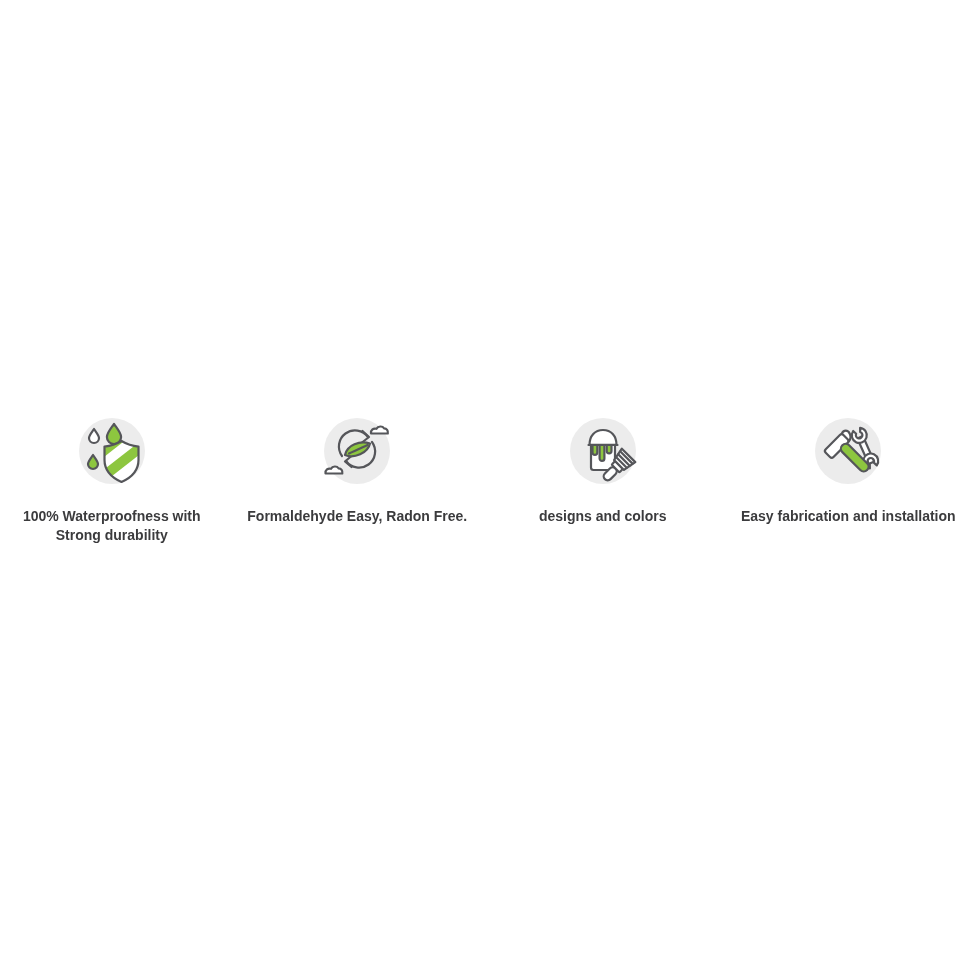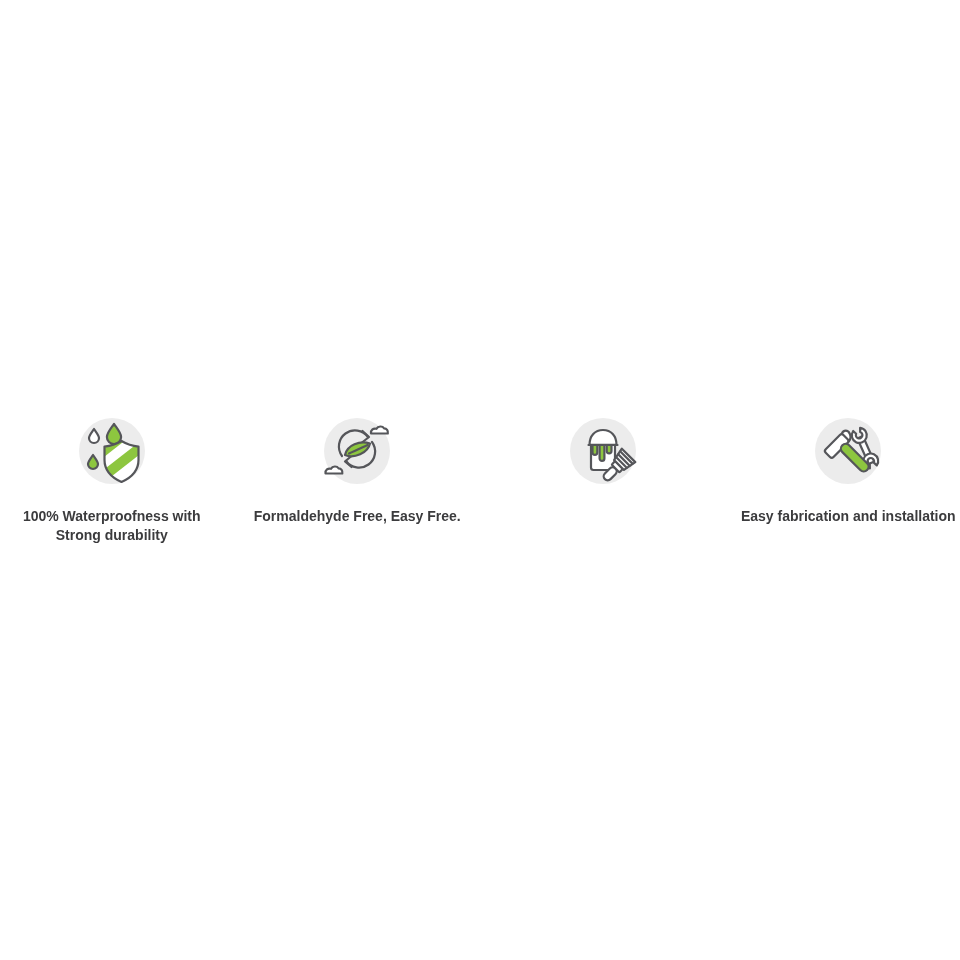--- a/index.html
+++ b/index.html
@@ -95,21 +95,21 @@
         <path class="f0 s" d="M38.5 13 L45 19 L38 24.5"></path>
         <path class="f0 s" d="M48 24 A15.5 15.5 0 0 1 22 43"></path>
         <path class="f0 s" d="M27.5 49 L21 43.5 L28 37.5"></path>
         <path class="fg s" stroke-width="2" d="M21 37 C23 27 36 22 46 25.5 C44 35 30 41 21 37 Z"></path>
         <path class="f0 s" stroke-width="1.5" d="M25 35.5 C31 32.5 38 29.5 43.5 27"></path>
         <path class="fw s" d="M47 15.5 C46.6 12 49.5 9.8 52.5 10.8 C54 7.8 58.5 7.8 60 10.3 C62.8 10.3 64.3 12.5 63.8 15.5 Z"></path>
         <path class="fw s" d="M1.5 55.5 C1.1 52 4 49.8 7 50.8 C8.5 47.8 13 47.8 14.5 50.3 C17.3 50.3 18.8 52.5 18.3 55.5 Z"></path>
       </svg>
     </div>
     <div class="caption">
-      <div>Formaldehyde Free, Easy Free.</div>
+      <div>Formaldehyde Easy, Radon Free.</div>
     </div>
   </div>
 
   <div class="feature">
     <div class="icon-circle">
       <svg width="66" height="66" viewBox="0 0 66 66">
         <path class="fw s" d="M21 26 L21 49.5 Q21 52 23.5 52 L42.5 52 Q45 52 45 49.5 L45 26 Z"></path>
         <path class="fw s" d="M19.5 26.8 C19.5 17.5 25 12 33 12 C41 12 46.5 17.5 46.5 26.8 Z"></path>
         <path class="fg s" stroke-width="1.6" d="M22.5 27 L22.5 34.5 A2.4 2.4 0 0 0 27.3 34.5 L27.3 27 Z"></path>
         <path class="fg s" stroke-width="1.6" d="M29.6 27 L29.6 40.5 A2.4 2.4 0 0 0 34.4 40.5 L34.4 27 Z"></path>
@@ -117,20 +117,21 @@
         <path class="f0 s" d="M18.5 27 L47.5 27"></path>
         <g transform="translate(37 59) rotate(-45)">
           <rect class="fw s" x="-3" y="-4" width="15" height="8" rx="4"></rect>
           <rect class="fw s" x="12" y="-5.5" width="5" height="11" rx="1"></rect>
           <path class="fw s" d="M17 -7 L30.5 -9.5 L30.5 9.5 L17 7 Z"></path>
           <path class="f0 s" stroke-width="1.3" d="M20.5 -7.4 L20.5 7.4 M24 -8 L24 8 M27.5 -8.6 L27.5 8.6"></path>
         </g>
       </svg>
     </div>
     <div class="caption">
+      <div>designs and colors</div>
     </div>
   </div>
 
   <div class="feature">
     <div class="icon-circle">
       <svg width="66" height="66" viewBox="0 0 66 66">
         <g transform="rotate(-24 51 32.5)">
           <rect class="fw s" x="48" y="18" width="6" height="28"></rect>
           <path class="fw s" d="M47.2 9.5 A7.5 7.5 0 1 0 54.8 9.5 L53.2 13.2 A3.3 3.3 0 1 1 48.8 13.2 Z"></path>
           <path class="fw s" d="M54.8 50.5 A7.5 7.5 0 1 0 47.2 50.5 L48.8 46.8 A3.3 3.3 0 1 1 53.2 46.8 Z"></path>

